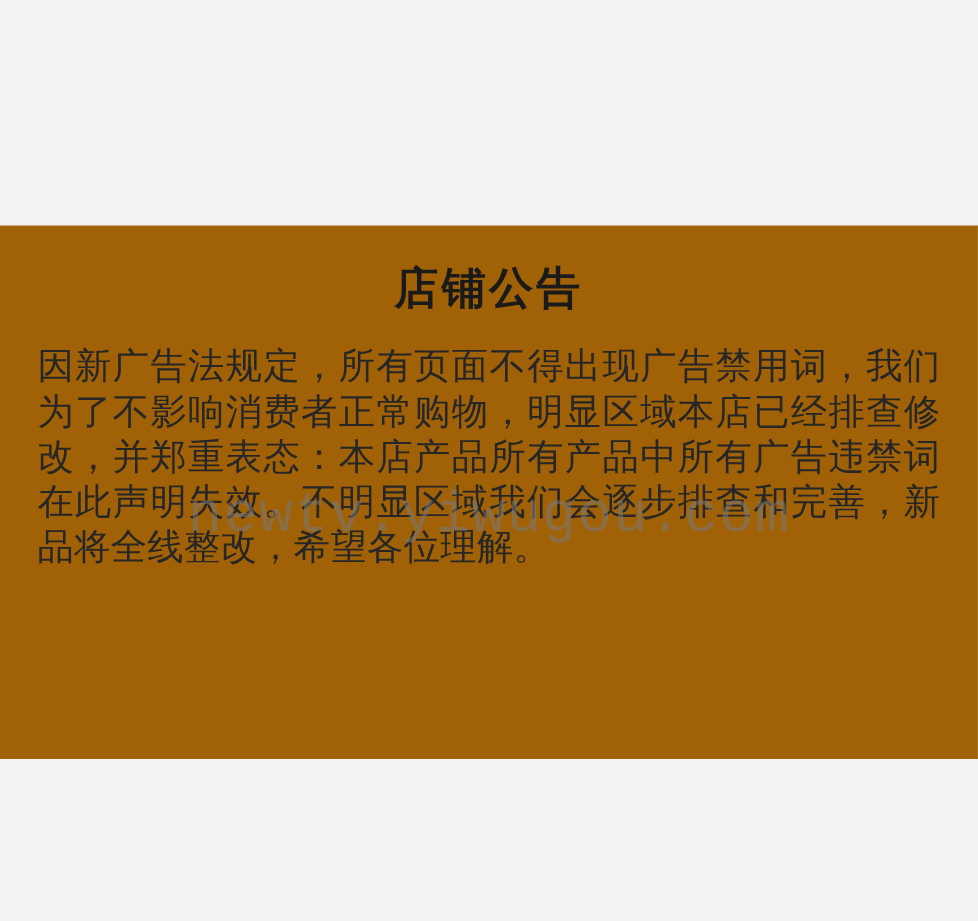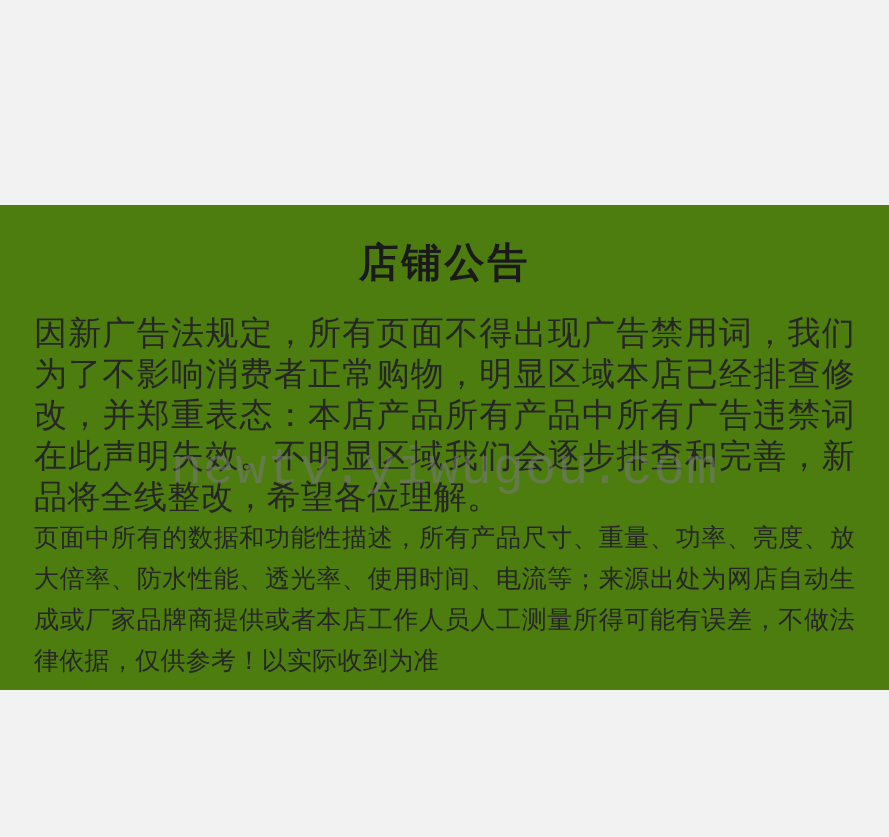--- a/index.html
+++ b/index.html
@@ -35,21 +35,21 @@
     width: 889px;
     height: 147px;
     background: #f2f2f2;
   }
   .notice-card {
     position: absolute;
     left: 0;
     top: 205px;
     width: 889px;
     height: 485px;
-    background: #4d7c0f;
+    background: #a16207;
     box-sizing: border-box;
   }
   .notice-title {
     text-align: center;
     font-size: 40px;
     font-weight: bold;
     color: #1a1a1a;
     letter-spacing: 3px;
     margin: 33px 0 0 0;
     line-height: 1.2;
@@ -104,19 +104,18 @@
   <div class="band-top"></div>
   <div class="band-bottom"></div>
 
   <div class="notice-card">
     <h1 class="notice-title">店铺公告</h1>
 
     <div class="notice-body">
       <p class="para">因新广告法规定，所有页面不得出现广告禁用词，我们为了不影响消费者正常购物，明显区域本店已经排查修改，并郑重表态：本店产品所有产品中所有广告违禁词在此声明失效。不明显区域我们会逐步排查和完善，新品将全线整改，希望各位理解。</p>
 
 
-      <p class="para-2">页面中所有的数据和功能性描述，所有产品尺寸、重量、功率、亮度、放大倍率、防水性能、透光率、使用时间、电流等；来源出处为网店自动生成或厂家品牌商提供或者本店工作人员人工测量所得可能有误差，不做法律依据，仅供参考！以实际收到为准</p>
     </div>
   </div>
 
   <div class="watermark">newtv.yiwugou.com</div>
 
 </div>
 
 </body></html>

